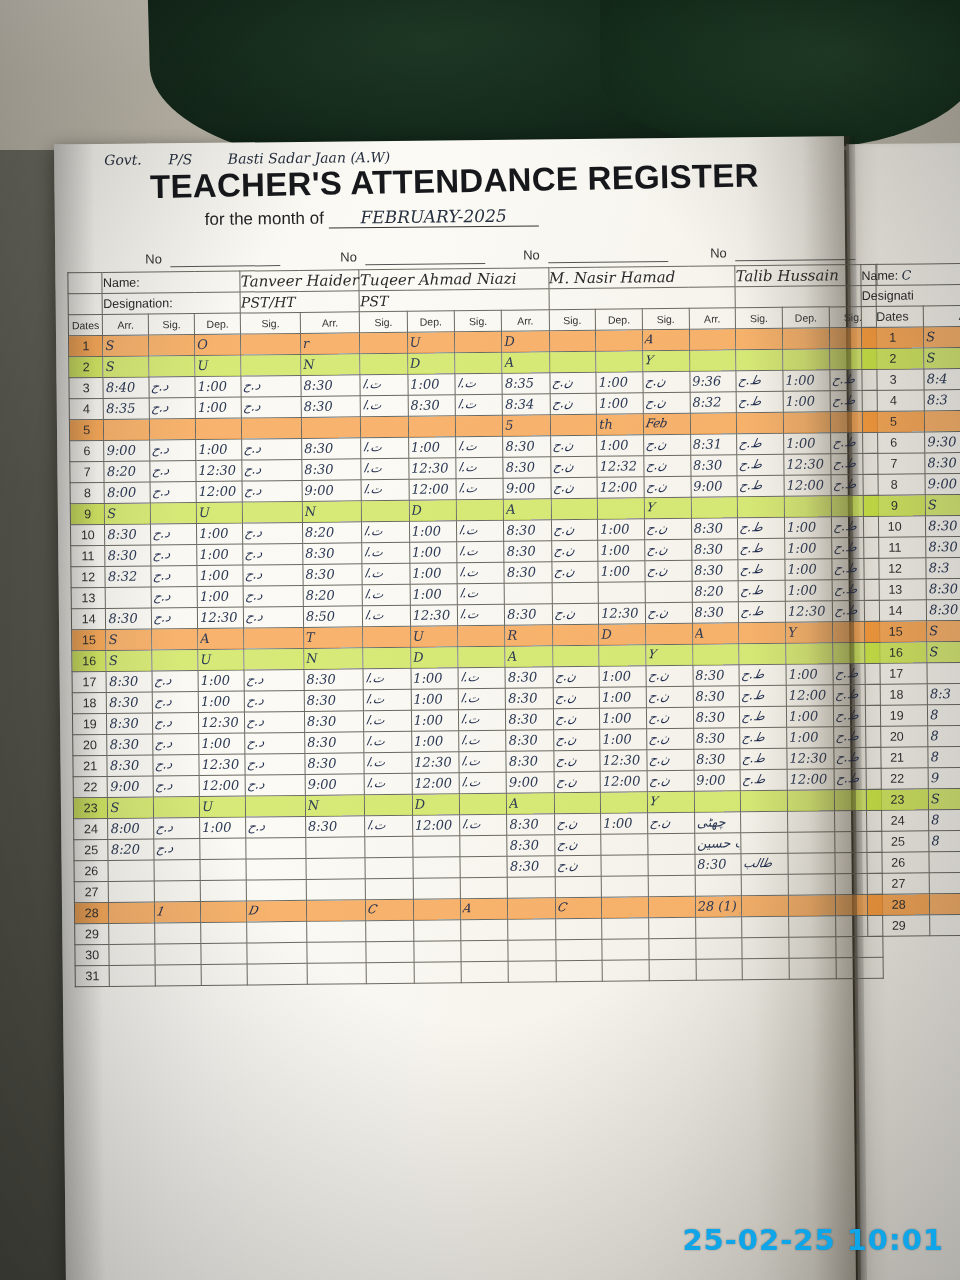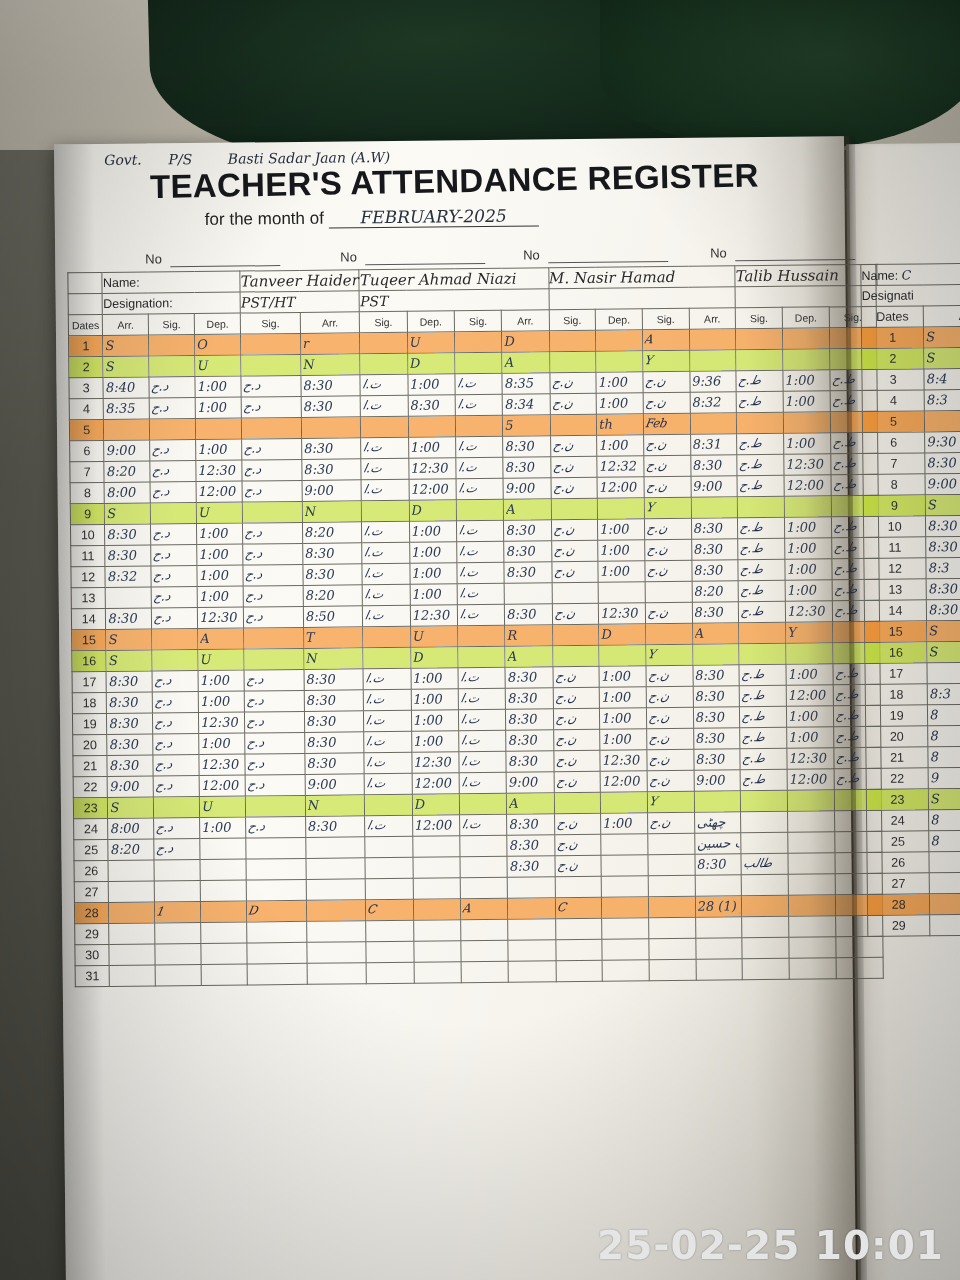--- a/index.html
+++ b/index.html
@@ -131,22 +131,22 @@
   
   .reg2{
     position:absolute;left:875px;top:128px;width:150px;font-size:11px;color:#222;
   }
   .reg2 td{border:1px solid #6b6a62;height:20px;padding:0;position:relative;}
   .reg2 .datecell{width:30px;text-align:center;font-size:12.5px;}
   .reg2 .cell{width:46px;}
 
   
   .timestamp{
-    position:absolute;right:16px;bottom:12px;
-    color:#e5e5e5;font-size:39px;font-weight:bold;
+    position:absolute;right:16px;bottom:23px;
+    color:#0ea5e9;font-size:29px;font-weight:bold;
     font-family:"DejaVu Sans", sans-serif;
     text-shadow:0 0 2px rgba(0,0,0,.35);
     letter-spacing:1px;
   }
   .vignette{
     position:absolute;inset:0;pointer-events:none;
     background:radial-gradient(ellipse at 50% 45%, rgba(0,0,0,0) 45%, rgba(0,0,0,.28) 100%);
   }
 </style>
 </head>

